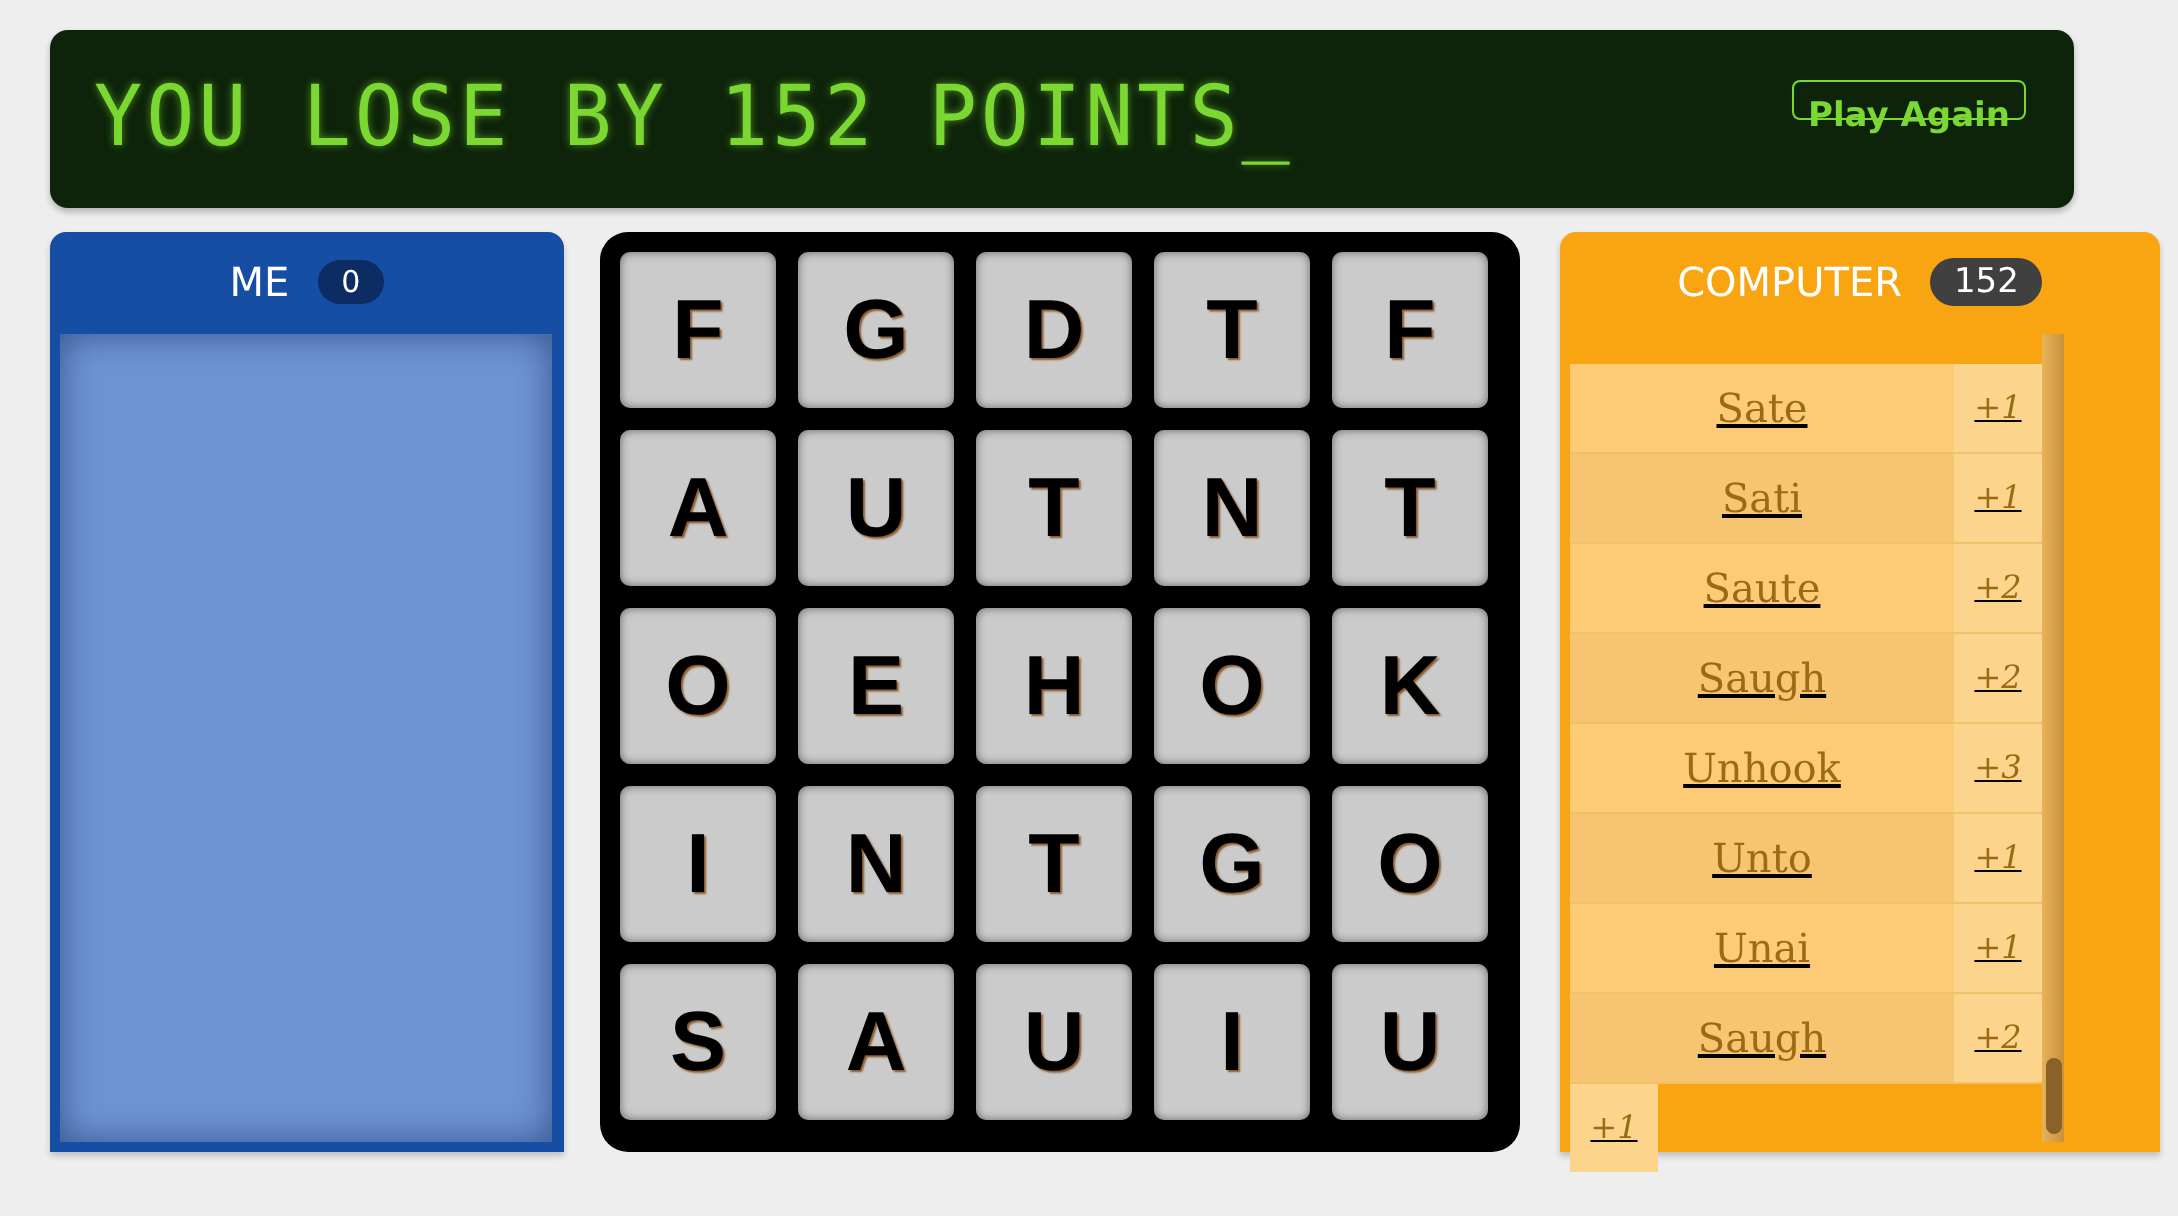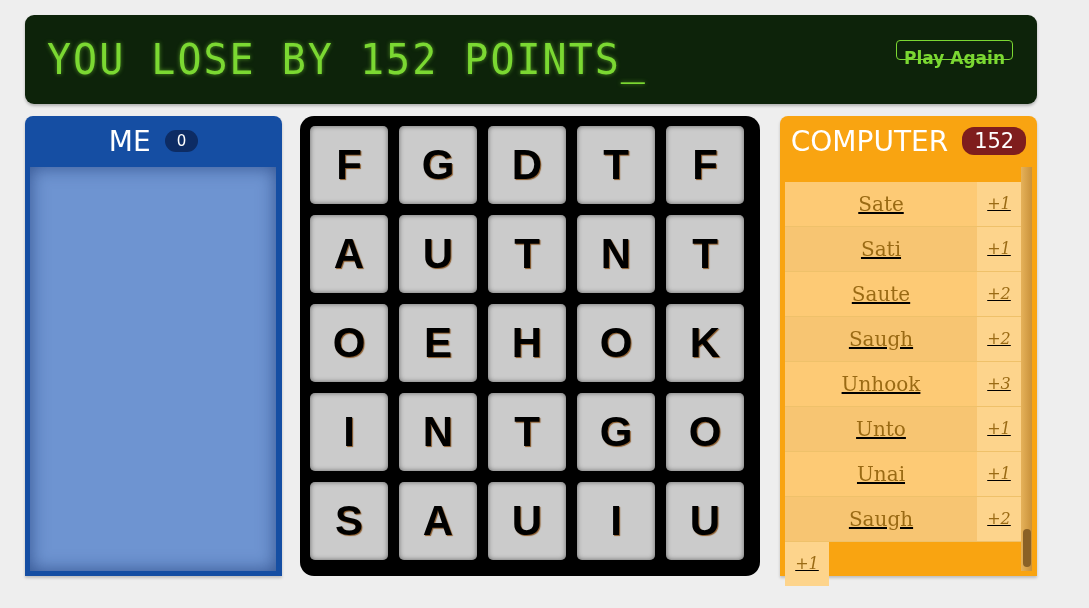--- a/index.html
+++ b/index.html
@@ -4,29 +4,29 @@
 <style>
   html, body { margin:0; padding:0; }
   body { width:1089px; height:608px; background:#eeeeee; position:relative; overflow:hidden; font-family:"DejaVu Sans", sans-serif; }
 
   .banner { position:absolute; left:25px; top:15px; width:1012px; height:89px; background:#0d230a; border-radius:9px; box-shadow:0 2px 3px rgba(0,0,0,0.25); }
   .banner-text { position:absolute; left:22px; top:18px; font-family:"DejaVu Sans Mono", monospace; font-size:40px; letter-spacing:2px; color:#7bd832; text-shadow:0 0 4px rgba(123,216,50,0.6); white-space:nowrap; line-height:52px; transform:scaleY(1.05); }
   .play-btn { position:absolute; left:871px; top:25px; width:117px; height:20px; border:1px solid #7bd832; border-radius:4px; background:transparent; color:#7bd832; font-family:"DejaVu Sans", sans-serif; font-weight:bold; font-size:17px; line-height:34px; text-align:center; cursor:pointer; box-sizing:border-box; padding:0; }
 
   .me-panel { position:absolute; left:25px; top:116px; width:257px; height:460px; background:#154ea3; border-radius:8px 8px 0 0; box-shadow:0 2px 3px rgba(0,0,0,0.2); }
   .panel-header { height:50px; display:flex; align-items:center; justify-content:center; gap:14px; }
-  .panel-title { color:#ffffff; font-family:"DejaVu Sans", sans-serif; font-size:28px; }
+  .panel-title { color:#ffffff; font-family:"DejaVu Sans", sans-serif; font-size:20px; }
   .me-badge { background:#0d2c64; color:#fff; font-size:15px; padding:2px 12px; border-radius:12px; }
   .me-list { position:absolute; left:5px; top:51px; width:246px; height:404px; background:#6e94d1; box-shadow:inset 0 0 18px rgba(12,40,100,0.6); }
 
   .board { position:absolute; left:300px; top:116px; width:460px; height:460px; background:#000; border-radius:14px; }
   .tile { position:absolute; width:78px; height:78px; background:#cbcbcb; border-radius:5px; box-shadow:inset 0 0 5px rgba(0,0,0,0.5); display:flex; align-items:center; justify-content:center; font-family:"Liberation Sans", sans-serif; font-weight:bold; font-size:42px; color:#000; text-shadow:1px 1px 1px #8a5a2a; cursor:pointer; }
 
-  .comp-panel { position:absolute; left:780px; top:116px; width:257px; height:460px; background:#f9a411; border-radius:8px 8px 0 0; box-shadow:0 2px 3px rgba(0,0,0,0.2); }
-  .comp-badge { background:#7f1d1d; color:#fff; font-size:21px; padding:2px 12px; border-radius:12px; }
+  .comp-panel { position:absolute; left:780px; top:116px; width:300px; height:460px; background:#f9a411; border-radius:8px 8px 0 0; box-shadow:0 2px 3px rgba(0,0,0,0.2); }
+  .comp-badge { background:#404040; color:#fff; font-size:17px; padding:2px 12px; border-radius:12px; }
   .comp-list { position:absolute; left:5px; top:66px; width:236px; height:404px; overflow:hidden;text-decoration:underline; }
   .word-row { display:flex; height:44px; border-bottom:1px solid #efc16a; }
   .word-row:nth-child(odd) .word-name { background:#fdca75; }
   .word-row:nth-child(even) .word-name { background:#f7c572; }
   .word-name { flex:1; text-align:center; line-height:44px; font-family:"DejaVu Serif", serif; font-size:20px; color:#9a6a14; }
   .word-score { width:44px; text-align:center; line-height:44px; background:#fdd48c; font-family:"DejaVu Serif", serif; font-style:italic; font-size:16px; color:#9a6a14; }
   .scrollbar { position:absolute; left:241px; top:51px; width:11px; height:404px; background:linear-gradient(to right,#e6b25a,#c9913a); }
   .scroll-thumb { position:absolute; left:2px; bottom:4px; width:8px; height:38px; background:#8a6126; border-radius:4px; }
 </style>
 </head>

